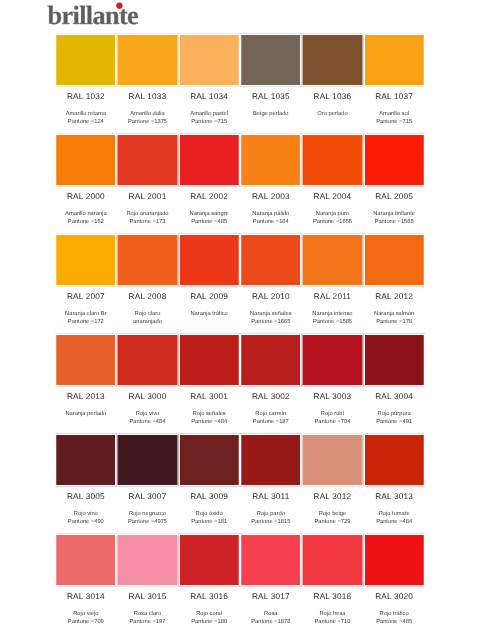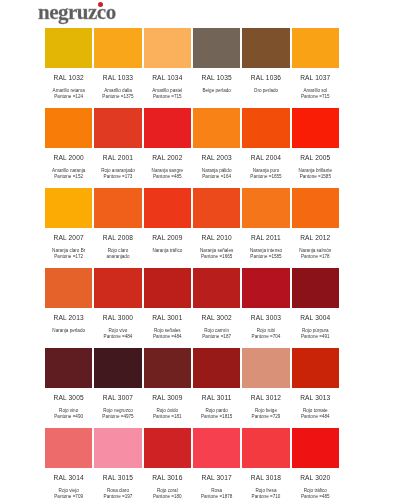--- a/index.html
+++ b/index.html
@@ -98,21 +98,21 @@
     box-sizing: border-box;
   }
   .name .ln { display: block; white-space: nowrap; }
 </style>
 </head>
 <body>
 
 <div class="page">
 
   <div class="logo-wrap">
-    <span class="logo-text">negruzco</span>
+    <span class="logo-text">brillante</span>
     <span class="logo-dot"></span>
   </div>
 
   <div class="grid">
       <div class="band">
         <div class="cell">
           <div class="swatch" style="background: rgb(227, 181, 5);"></div>
         </div>
         <div class="cell">
           <div class="swatch" style="background: rgb(250, 166, 26);"></div>

